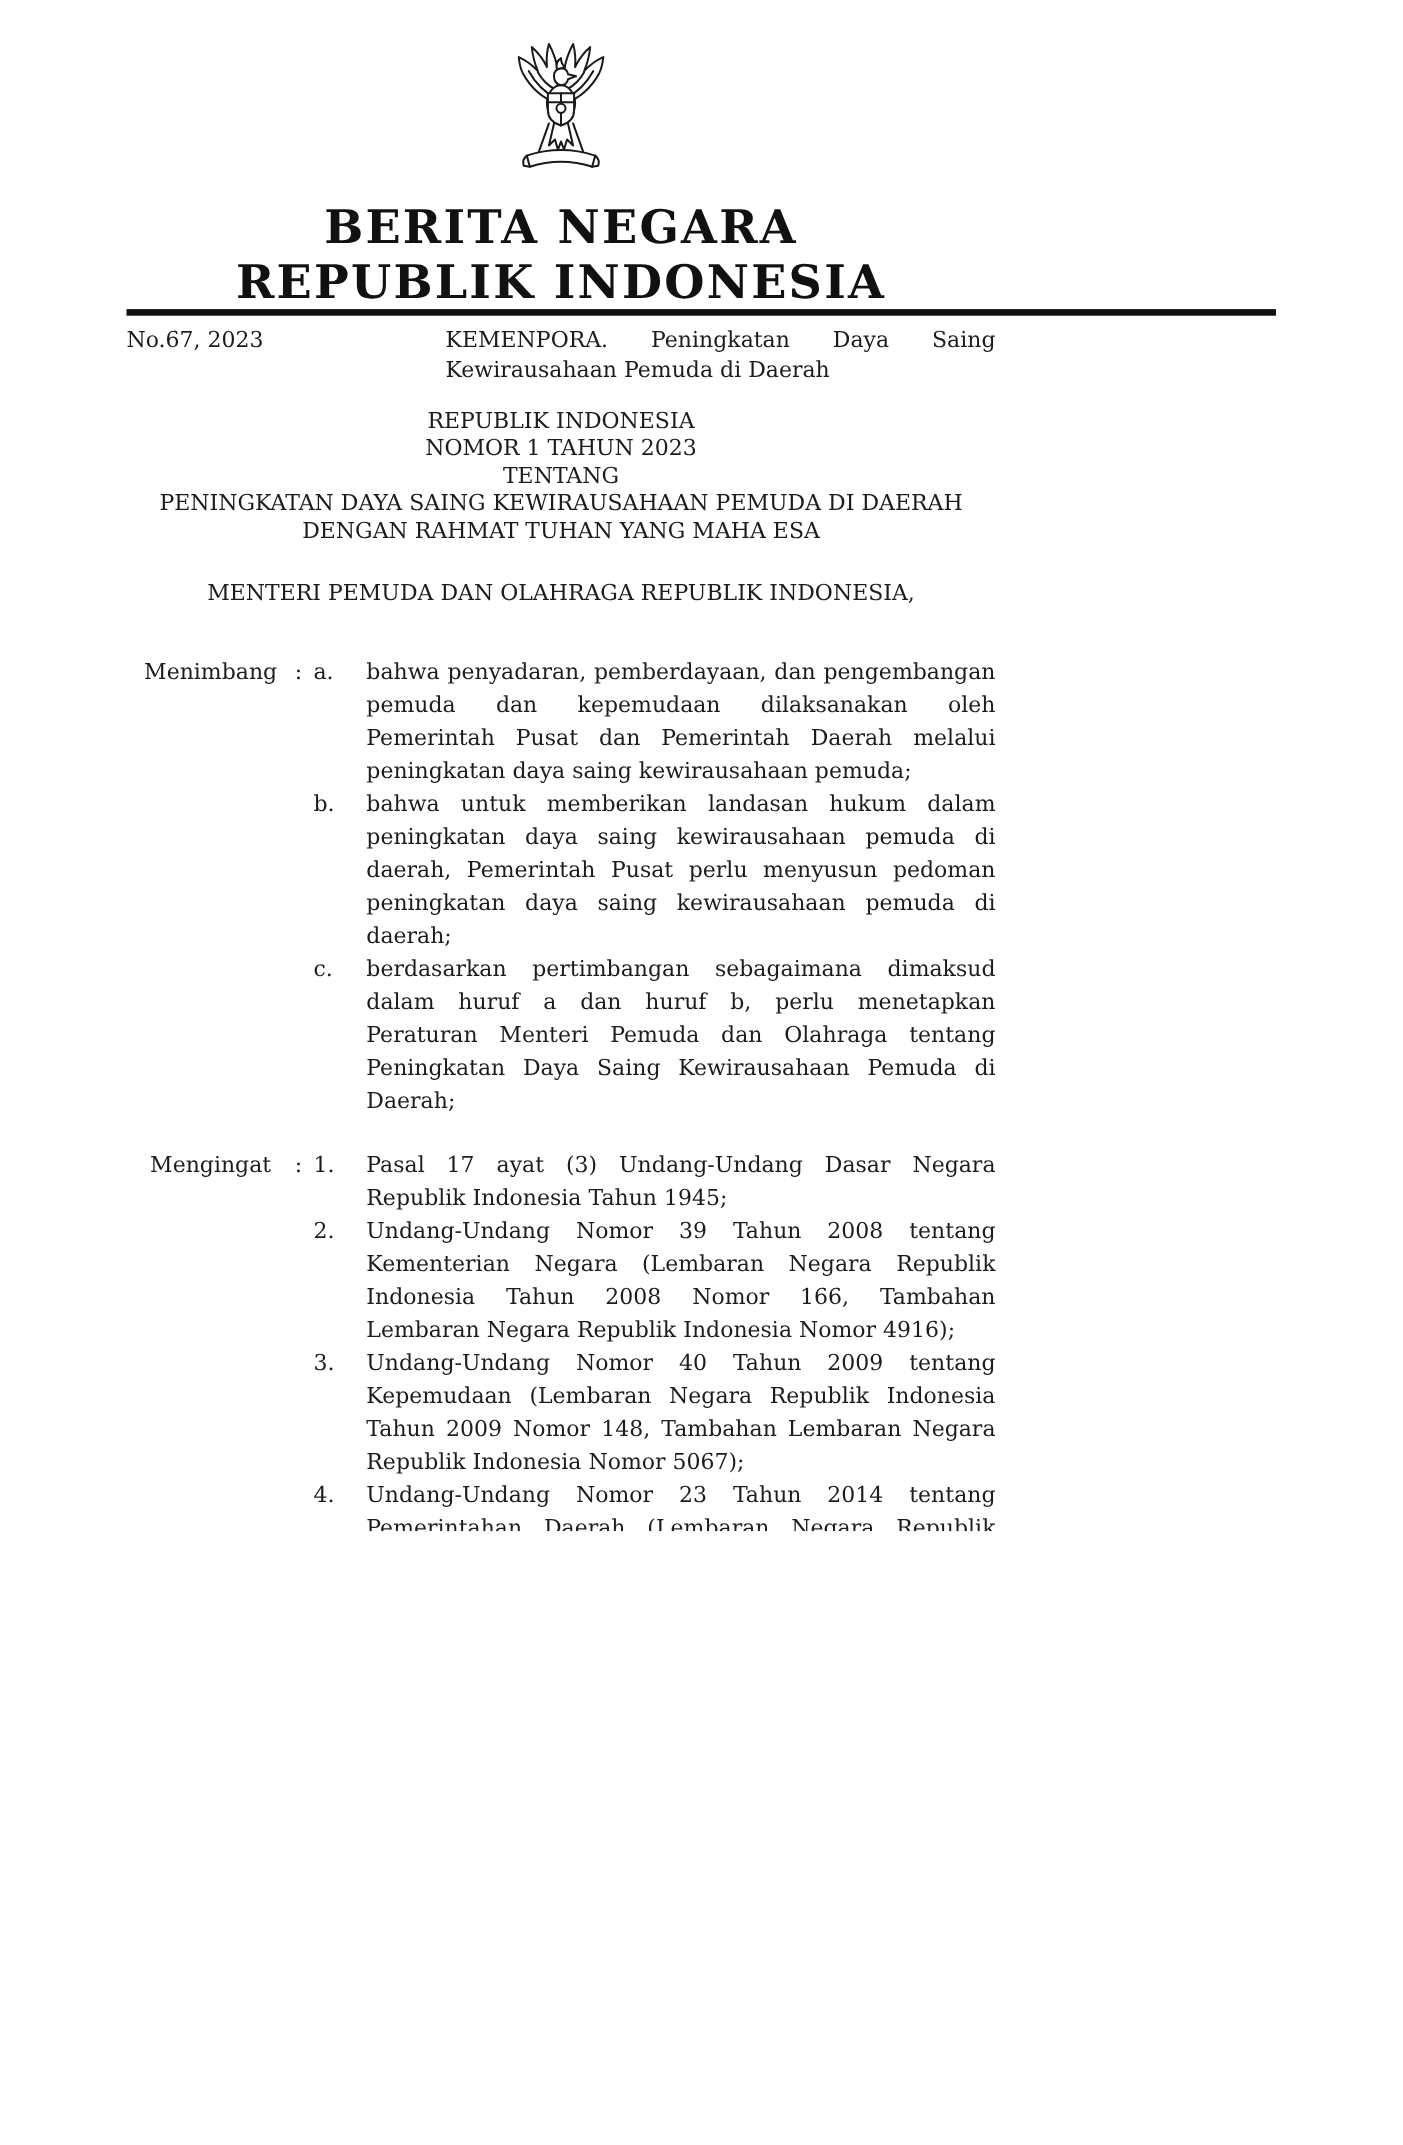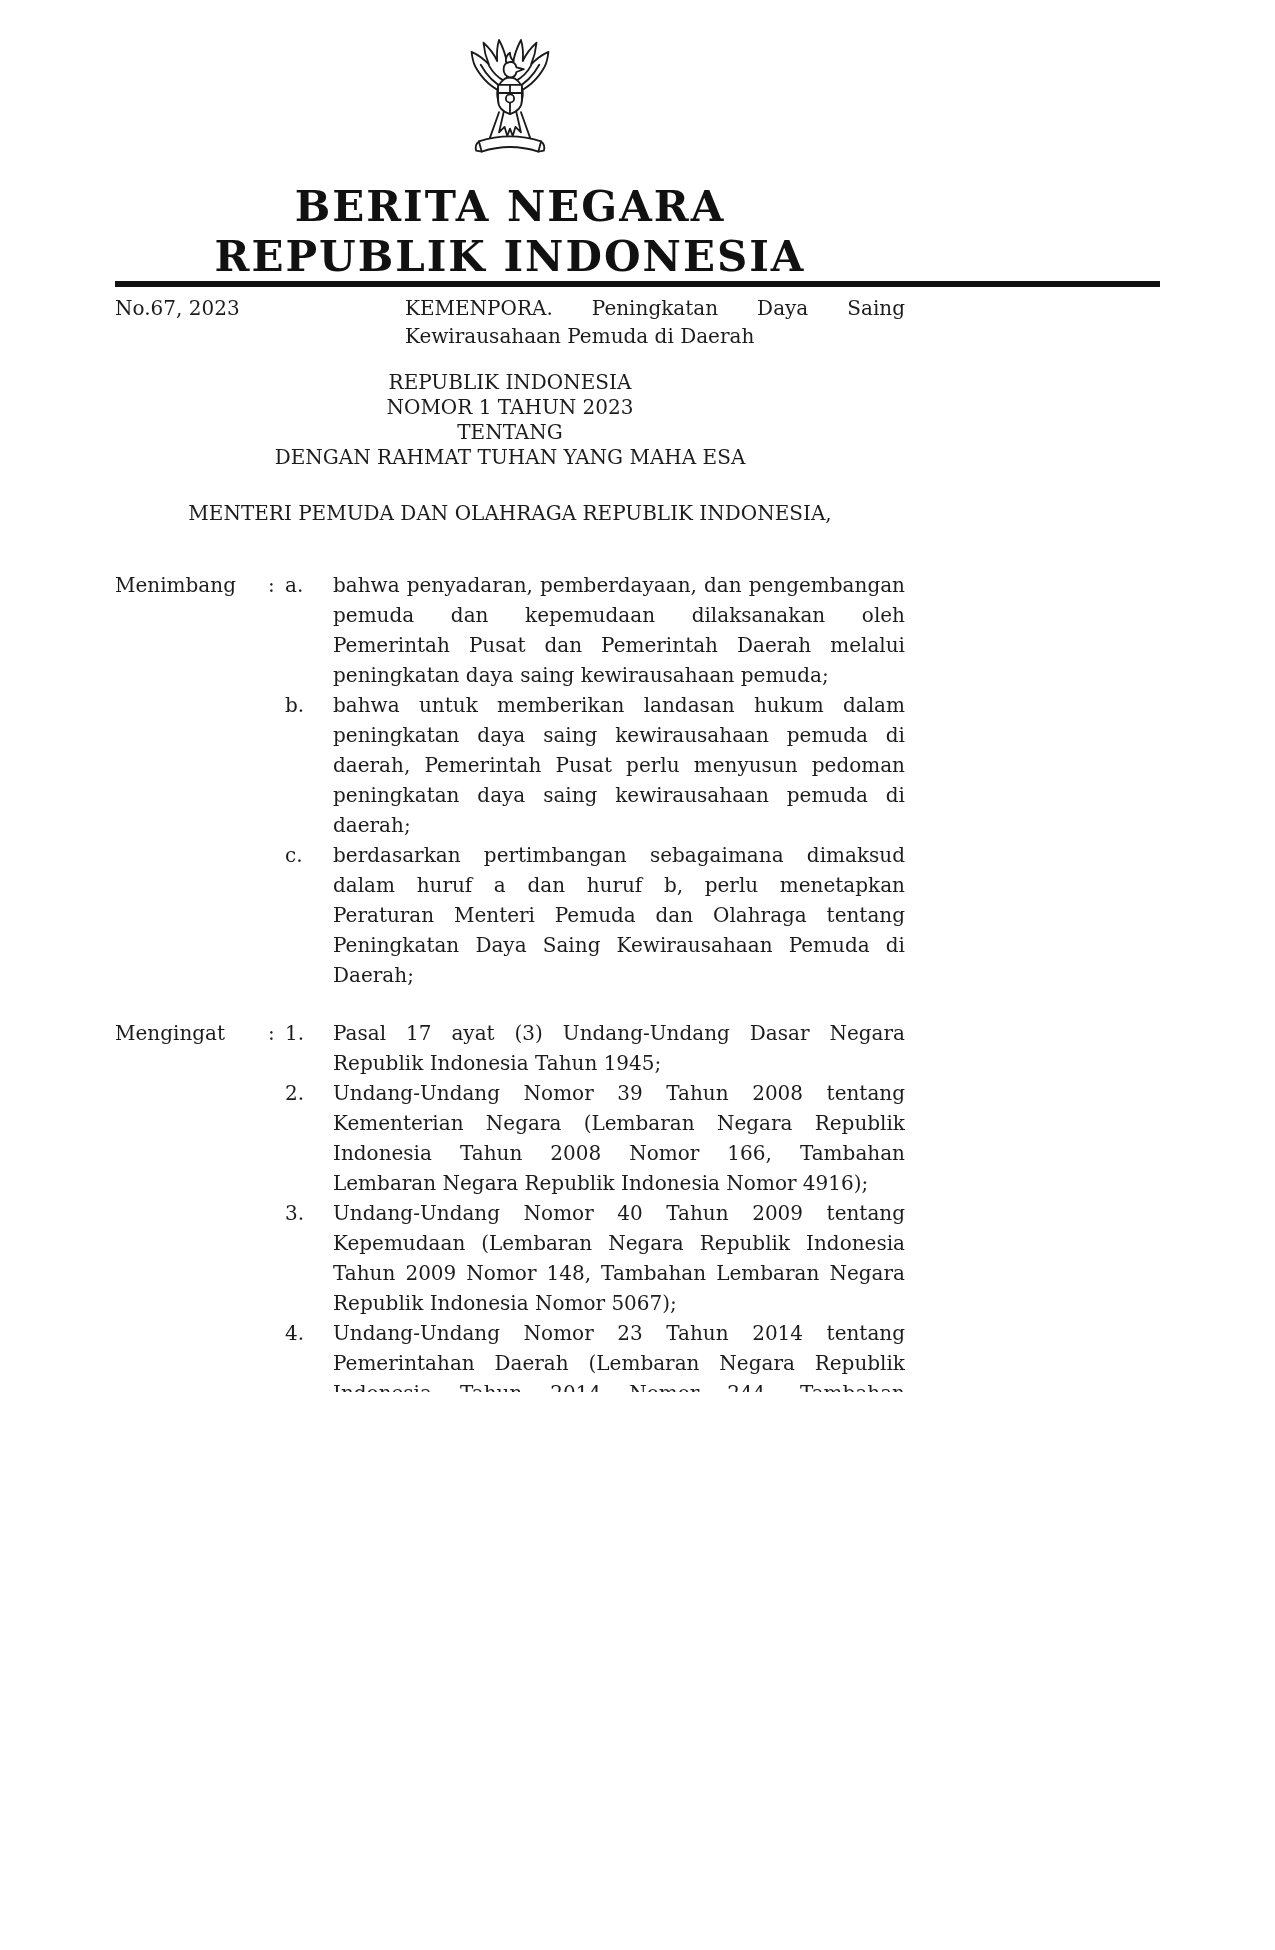--- a/index.html
+++ b/index.html
@@ -89,21 +89,21 @@
   }
 
   
   .clause {
     display: grid;
     grid-template-columns: 153px 17px 1fr;
     align-items: start;
   }
   .clause-menimbang { margin-top: 44px; }
   .clause-mengingat { margin-top: 28px; }
-  .clause-label { white-space: nowrap; }
+  .clause-label { white-space: nowrap; text-align: center; }
   .clause-colon { text-align: left; }
   .clause-item {
     display: grid;
     grid-template-columns: 48px 1fr;
   }
   .clause-item .marker { }
   .clause-item .text {
     text-align: justify;
     text-justify: inter-word;
   }
@@ -169,20 +169,21 @@
     <span class="issue-no">No.67, 2023</span>
     <div class="subject">KEMENPORA. Peningkatan Daya Saing Kewirausahaan Pemuda di Daerah</div>
   </div>
 
   <div class="content">
 
     <div class="title-block">
       <div>REPUBLIK INDONESIA</div>
       <div>NOMOR 1 TAHUN 2023</div>
       <div>TENTANG</div>
+      <div>PENINGKATAN DAYA SAING KEWIRAUSAHAAN PEMUDA DI DAERAH</div>
     </div>
 
     <div class="invocation">DENGAN RAHMAT TUHAN YANG MAHA ESA</div>
     <div class="authority">MENTERI PEMUDA DAN OLAHRAGA REPUBLIK INDONESIA,</div>
 
     <div class="clause clause-menimbang">
       <div class="clause-label">Menimbang</div>
       <div class="clause-colon">:</div>
       <div class="clause-items">
         <div class="clause-item">

